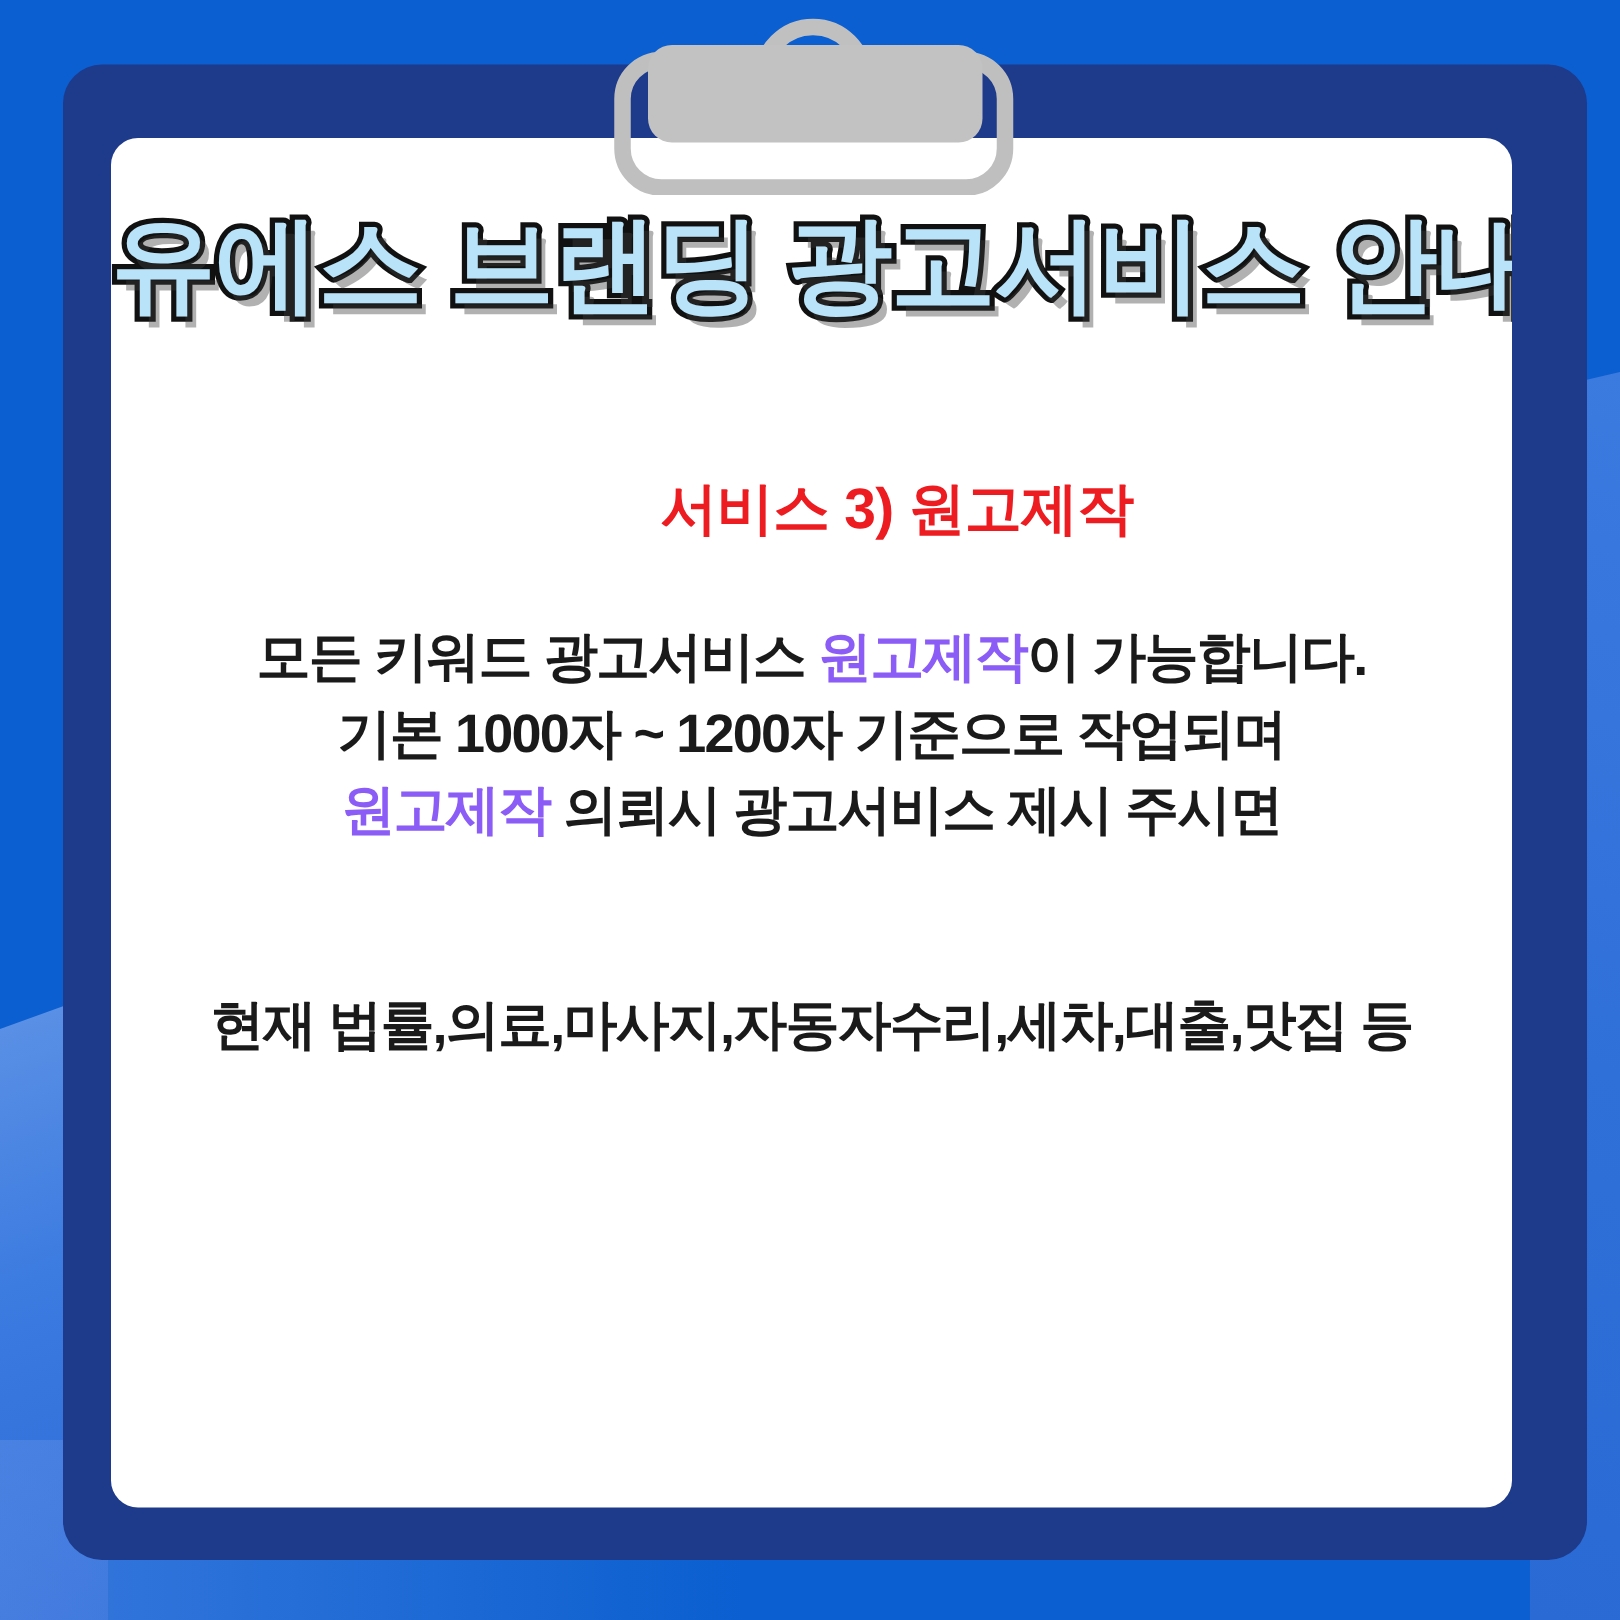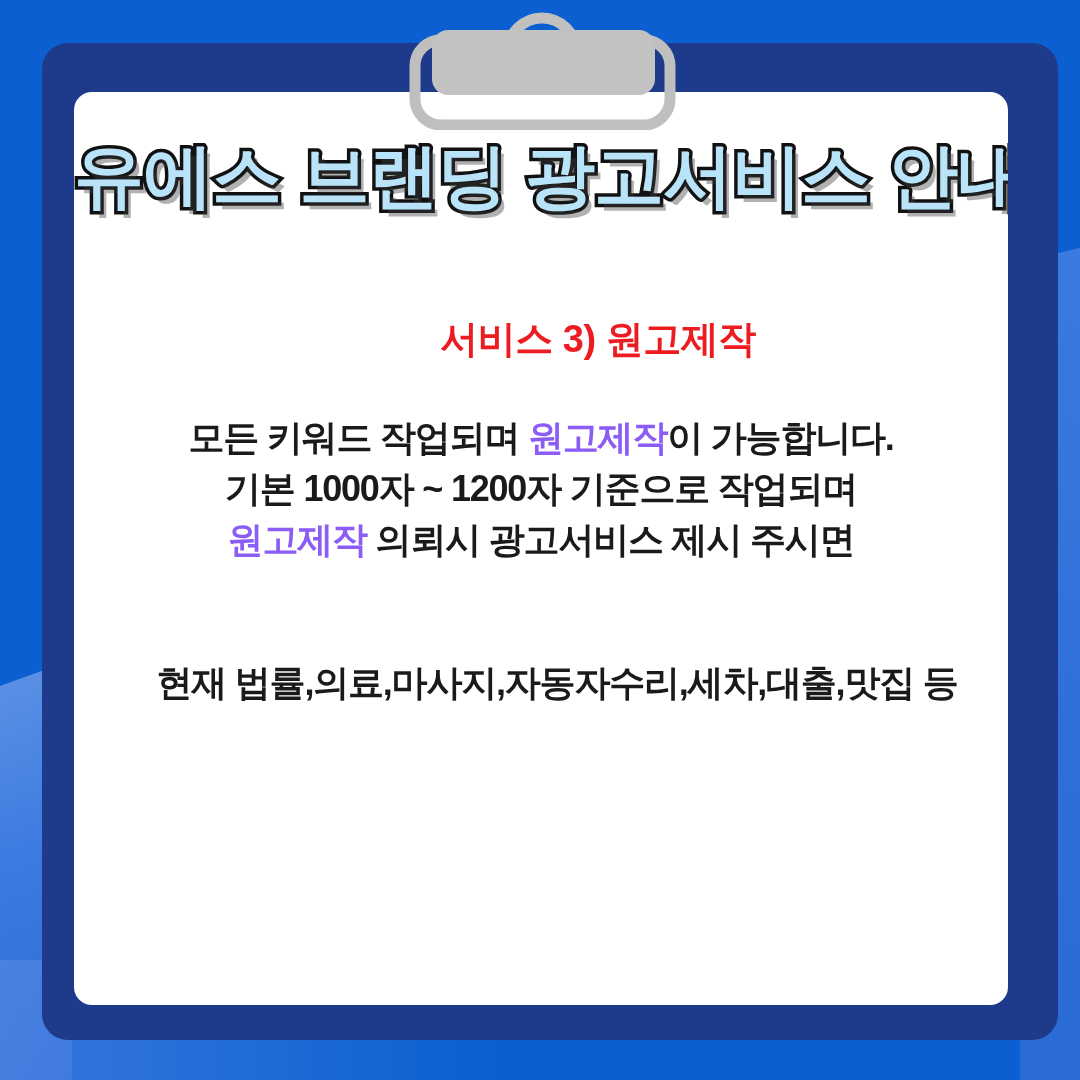--- a/index.html
+++ b/index.html
@@ -121,21 +121,21 @@
     letter-spacing: -0.5px;
   }
 
   .body-block {
     position: absolute;
     left: 0;
     width: 934px;
   }
 
   .block-one { top: 320px; }
-  .block-two { top: 565px; padding-left: 16px; }
+  .block-two { top: 565px; }
 
   .body-line {
     font-size: 36px;
     font-weight: 700;
     color: #1A1A1A;
     line-height: 1.42;
     letter-spacing: -1.2px;
     white-space: nowrap;
   }
 
@@ -153,21 +153,21 @@
   <div class="clipboard-board"></div>
 
   <div class="paper">
     <div class="paper-content">
 
       <div class="headline">유에스 브랜딩 광고서비스 안내 Ⅲ</div>
 
       <div class="subtitle">서비스 3) 원고제작</div>
 
       <div class="body-block block-one">
-          <div class="body-line"><span>모든 키워드 작업되며 </span><span class="hl">원고제작</span><span>이 가능합니다.</span></div>
+          <div class="body-line"><span>모든 키워드 광고서비스 </span><span class="hl">원고제작</span><span>이 가능합니다.</span></div>
           <div class="body-line"><span>기본 1000자 ~ 1200자 기준으로 작업되며</span></div>
           <div class="body-line"><span class="hl">원고제작</span><span> 의뢰시 광고서비스 제시 주시면</span></div>
         </div>
       <div class="body-block block-two">
           <div class="body-line"><span>현재 법률,의료,마사지,자동자수리,세차,대출,맛집 등</span></div>
         </div>
 
     </div>
   </div>
 

